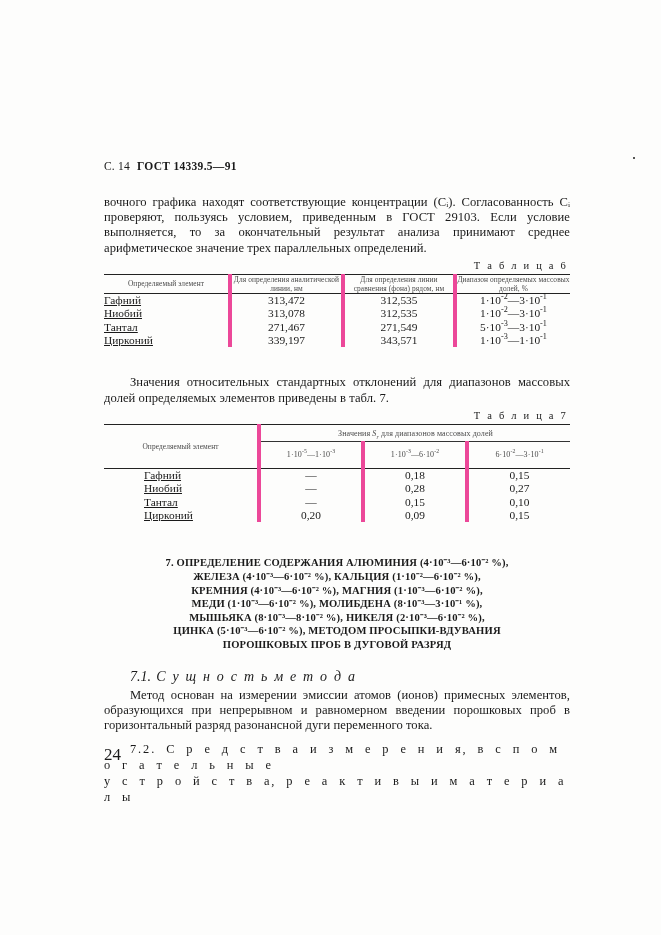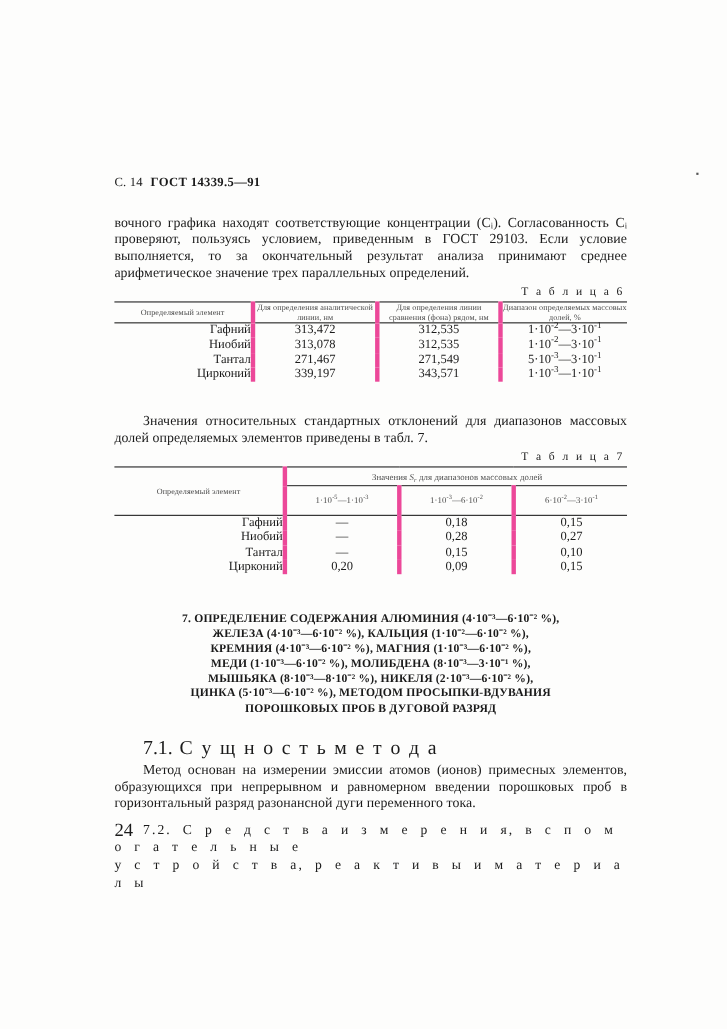--- a/index.html
+++ b/index.html
@@ -88,22 +88,23 @@
     color: #4a4a4a;
     margin-top: 14px;
   }
   .rule-top { border-top: 1.6px solid #222; }
   .rule-mid { border-top: 1.1px solid #222; }
   .vline { border-left: 4px solid #ec4899; }
   .cell-name {
     font-size: 11.4px;
     line-height: 13.4px;
     padding-left: 42px;
-    text-align: right;
+    text-align: left;
     white-space: nowrap;
+    text-decoration: underline;
   }
   .cell-val {
     font-size: 11.4px;
     line-height: 13.4px;
     text-align: center;
     white-space: nowrap;
   }
   .body-pad-top td { padding-top: 7px; }
   .body-pad-bot td { padding-bottom: 9px; }
   sup { font-size: 0.72em; vertical-align: super; line-height: 0; }
@@ -115,23 +116,24 @@
     font-size: 10.6px;
     font-weight: bold;
     line-height: 13.6px;
     text-align: center;
     letter-spacing: 0.15px;
   }
   .sect-title .ln { display: block; white-space: nowrap; }
   
   .sub-head {
     margin-top: 17px;
-    font-size: 18px;
+    font-size: 14px;
     letter-spacing: 1.7px;
     text-indent: 26px;
+    font-style: italic;
   }
   .sub-head .num { letter-spacing: 0; }
   .sub-head-2 {
     margin-top: 8px;
     font-size: 12.4px;
     letter-spacing: 1.9px;
     line-height: 16px;
     text-indent: 26px;
     word-spacing: 5px;
   }

